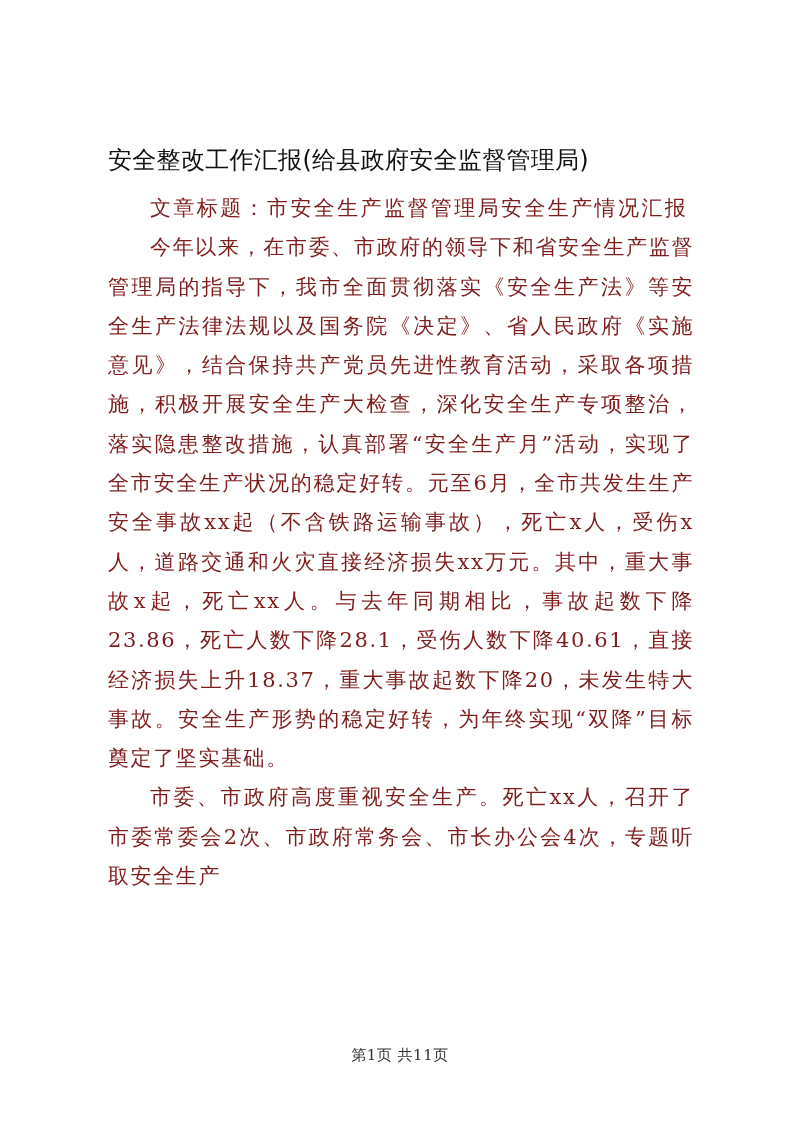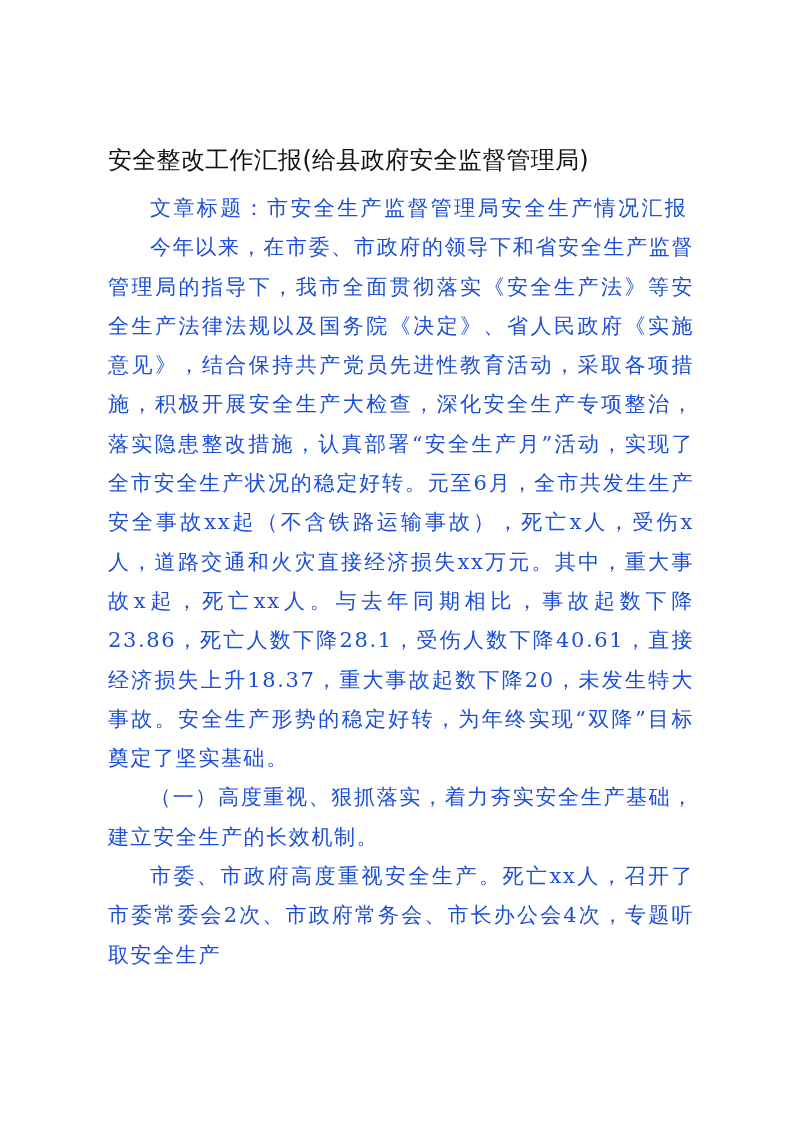--- a/index.html
+++ b/index.html
@@ -4,31 +4,31 @@
 <style>
   html, body { margin: 0; padding: 0; background: #ffffff; }
   body { width: 800px; height: 1131px; position: relative; overflow: hidden;
          font-family: "DejaVu Serif", "Liberation Serif", serif; color: #1a1a1a; }
   .page { position: absolute; left: 0; top: 0; width: 800px; height: 1131px; }
   .title { position: absolute; left: 108px; top: 138px; width: 600px;
            font-family: "DejaVu Sans", "Liberation Sans", sans-serif;
            font-size: 24px; line-height: 44px; letter-spacing: 0.3px; white-space: nowrap; color: #111; }
   .body-text { position: absolute; left: 108px; top: 189px; width: 586px; }
   .para { font-size: 21px; line-height: 39.3px; letter-spacing: 1.6px; margin: 0;
-          text-indent: 42px; text-align: justify; color: #1d4ed8; }
+          text-indent: 42px; text-align: justify; color: #7f1d1d; }
   .para.subtitle { letter-spacing: 2.4px; }
   .footer { position: absolute; left: 0; width: 800px; top: 1046px; text-align: center;
             font-size: 15px; color: #333; letter-spacing: 0.5px; }
 </style>
 </head>
 <body>
 
 <div class="page">
   <div class="title">安全整改工作汇报(给县政府安全监督管理局)</div>
 
   <div class="body-text">
     <p class="para subtitle">文章标题：市安全生产监督管理局安全生产情况汇报</p>
     <p class="para">今年以来，在市委、市政府的领导下和省安全生产监督管理局的指导下，我市全面贯彻落实《安全生产法》等安全生产法律法规以及国务院《决定》、省人民政府《实施意见》，结合保持共产党员先进性教育活动，采取各项措施，积极开展安全生产大检查，深化安全生产专项整治，落实隐患整改措施，认真部署“安全生产月”活动，实现了全市安全生产状况的稳定好转。元至6月，全市共发生生产安全事故xx起（不含铁路运输事故），死亡x人，受伤x人，道路交通和火灾直接经济损失xx万元。其中，重大事故x起，死亡xx人。与去年同期相比，事故起数下降23.86，死亡人数下降28.1，受伤人数下降40.61，直接经济损失上升18.37，重大事故起数下降20，未发生特大事故。安全生产形势的稳定好转，为年终实现“双降”目标奠定了坚实基础。</p>
-    <p class="para">（一）高度重视、狠抓落实，着力夯实安全生产基础，建立安全生产的长效机制。</p>
     <p class="para">市委、市政府高度重视安全生产。死亡xx人，召开了市委常委会2次、市政府常务会、市长办公会4次，专题听取安全生产</p>
   </div>
 
+  <div class="footer">第1页 共11页</div>
 </div>
 
 </body></html>

